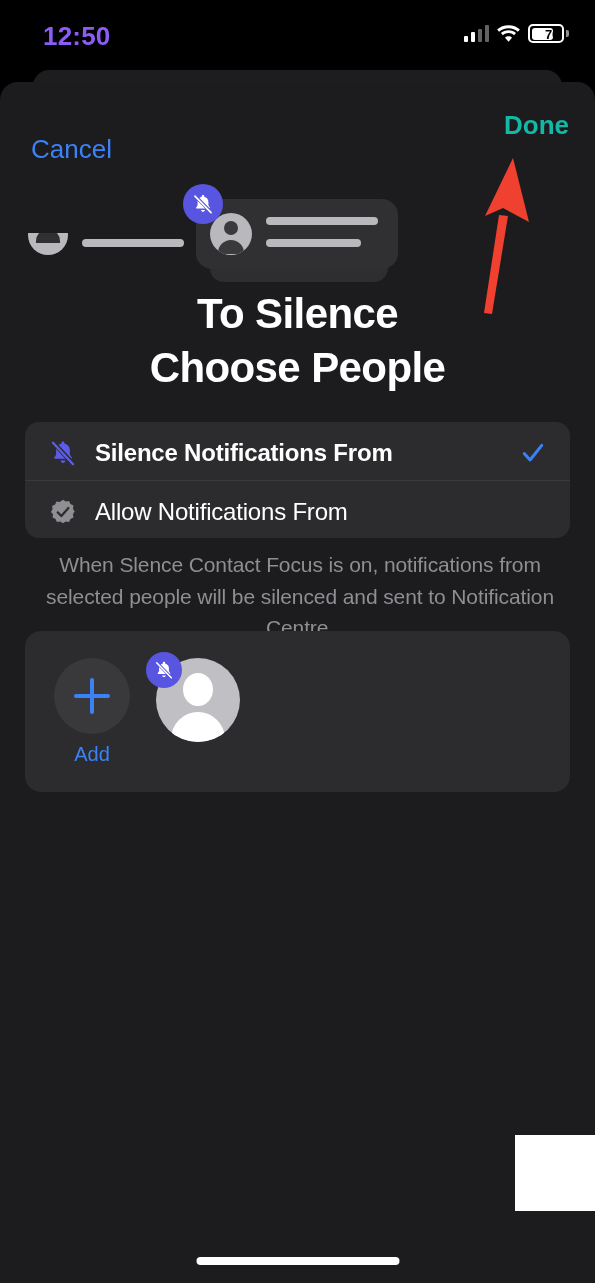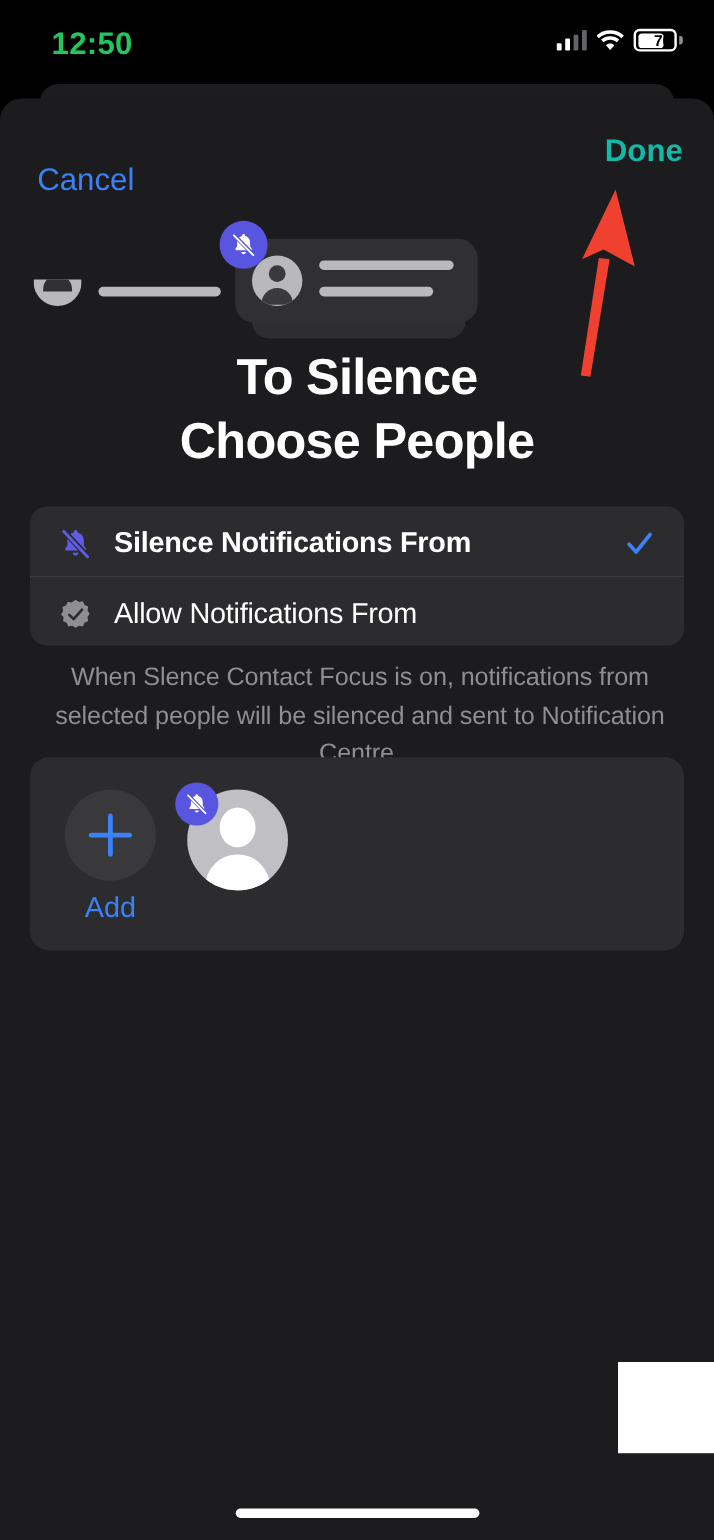--- a/index.html
+++ b/index.html
@@ -23,21 +23,21 @@
     top: 0; left: 0;
     width: 595px;
     height: 70px;
     z-index: 40;
   }
   .status-time {
     position: absolute;
     left: 43px; top: 21px;
     font-size: 26px;
     font-weight: bold;
-    color: #22c55e;
+    color: #8b5cf6;
     letter-spacing: 0.2px;
   }
   .status-right {
     position: absolute;
     right: 26px; top: 24px;
     display: flex;
     align-items: center;
     gap: 8px;
   }
   .signal-bars { display: flex; align-items: flex-end; gap: 2.5px; height: 17px; }
@@ -309,21 +309,21 @@
   .add-plus::before, .add-plus::after {
     content: "";
     position: absolute;
     background: #3b82f6;
     border-radius: 2px;
   }
   .add-plus::before { left: 0; top: 16px; width: 36px; height: 4px; }
   .add-plus::after { left: 16px; top: 0; width: 4px; height: 36px; }
   .add-label {
     margin-top: 9px;
-    font-size: 24px;
+    font-size: 20px;
     color: #3b82f6;
   }
   .contact-wrap {
     position: absolute;
     left: 131px; top: 27px;
     width: 84px; height: 84px;
     cursor: pointer;
   }
   .contact-avatar {
     position: absolute;

